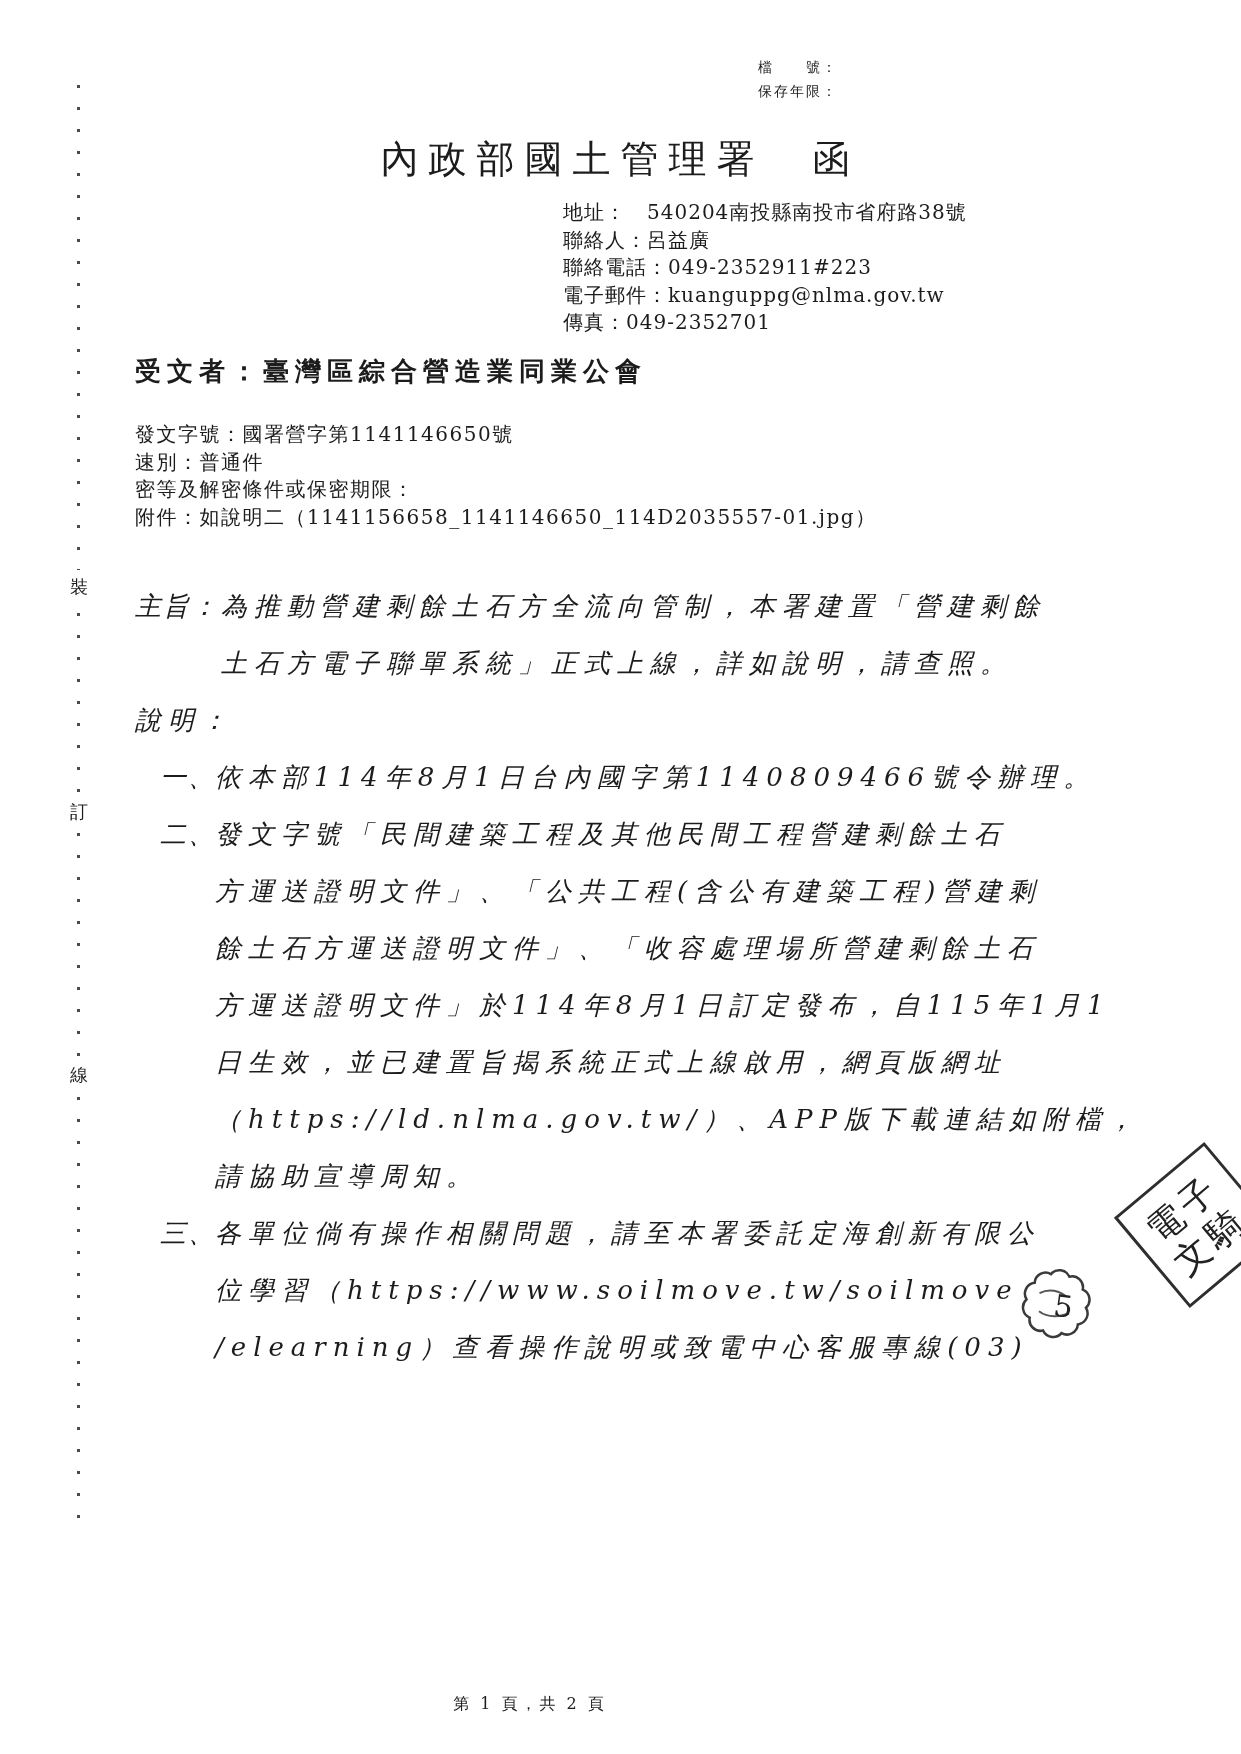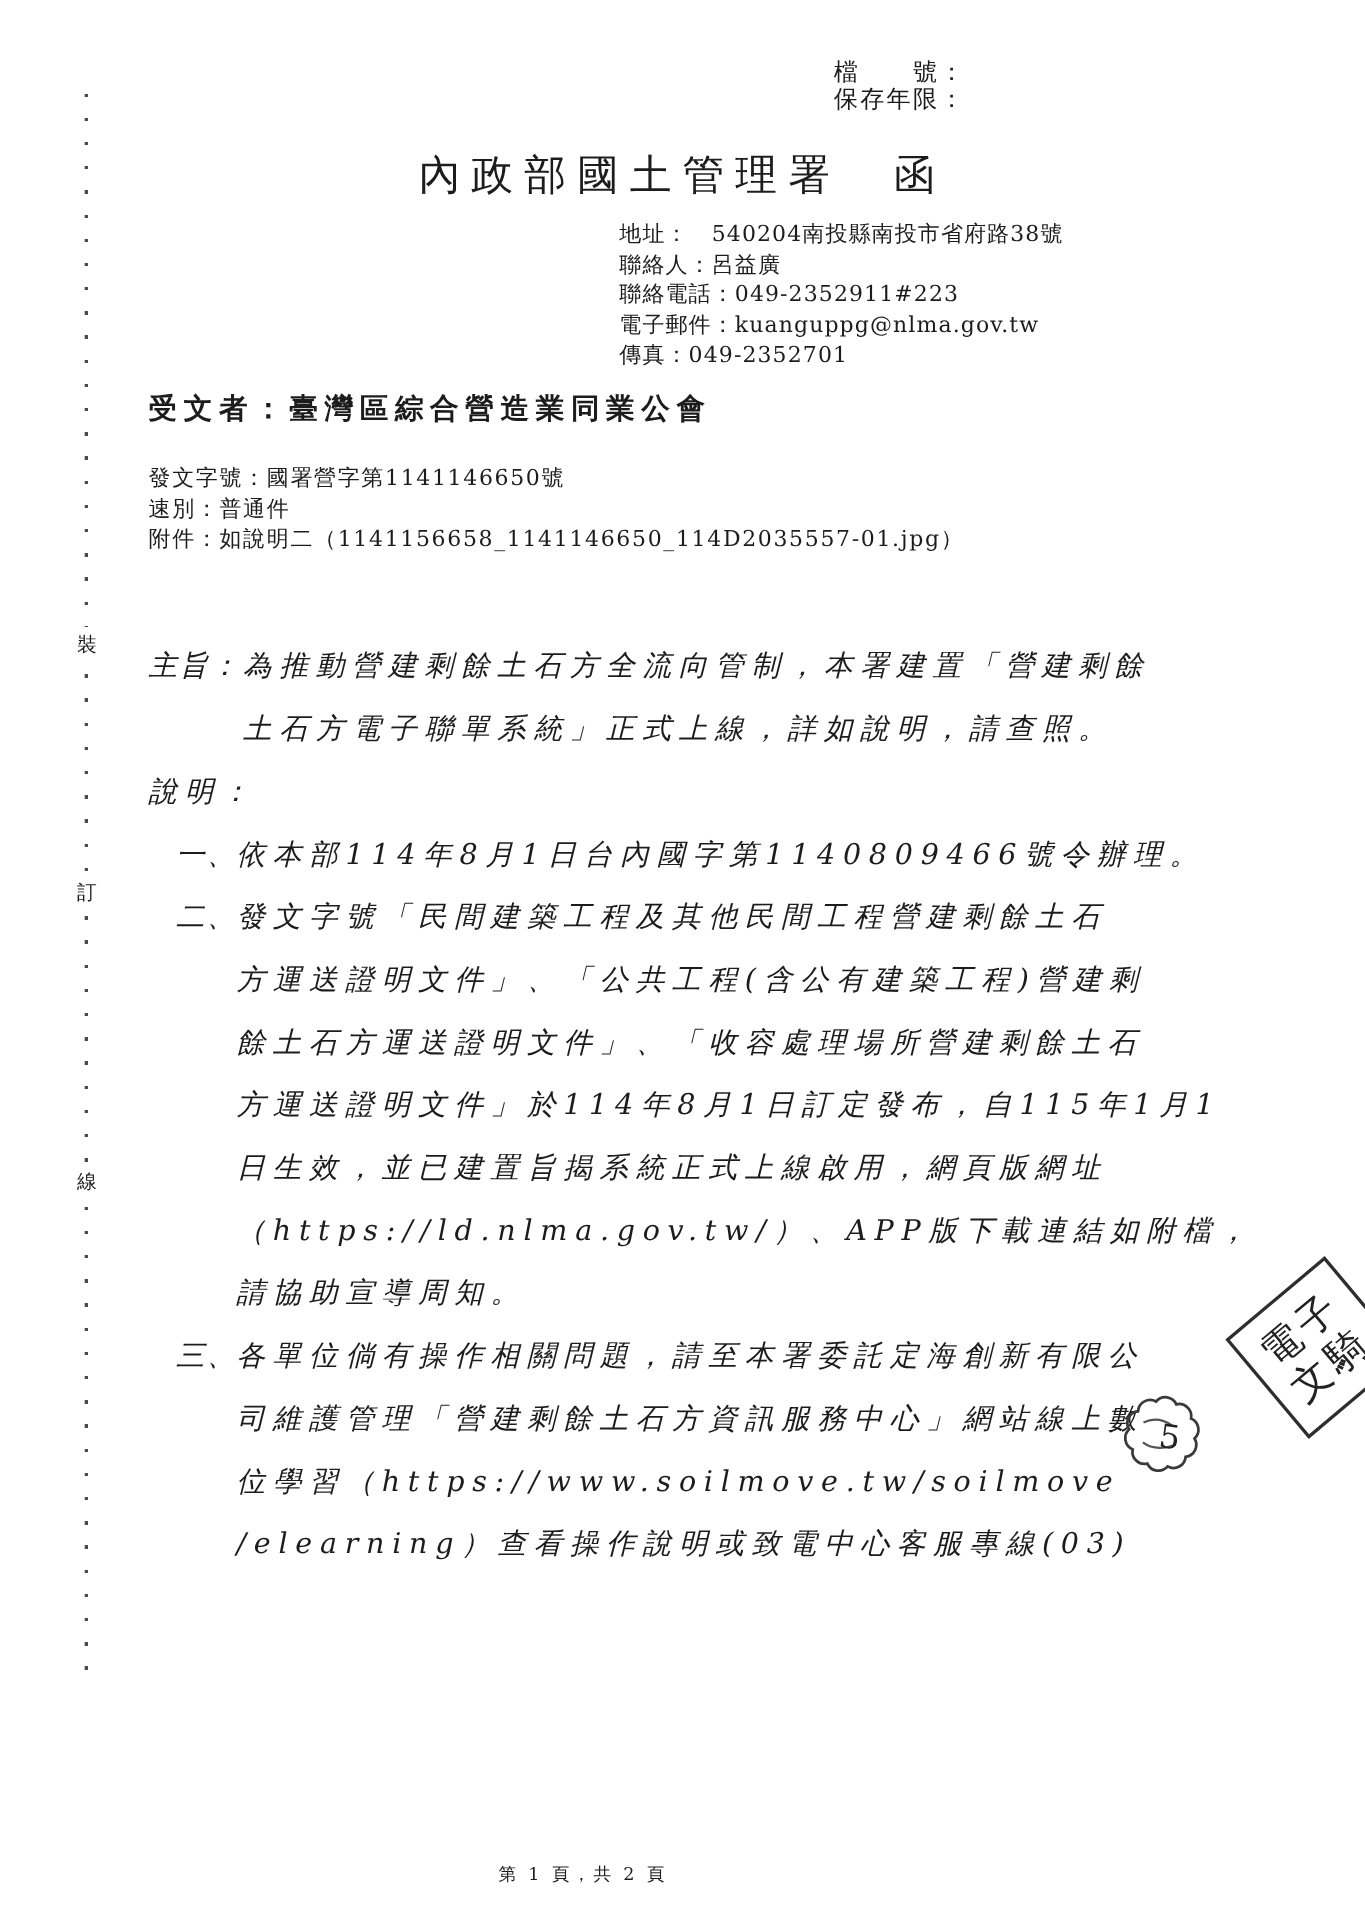--- a/index.html
+++ b/index.html
@@ -2,21 +2,21 @@
 <html><head>
 <meta charset="utf-8">
 <style>
   html,body { margin:0; padding:0; background:#e8e8e8; }
   .page {
     position:relative; width:1241px; height:1754px; margin:0 auto;
     background:#ffffff; overflow:hidden;
     font-family:"DejaVu Serif","Liberation Serif",serif;
     color:#1c1c1c;
   }
-  .file-block { position:absolute; left:758px; top:55px; font-size:22px; line-height:24px; letter-spacing:2px; }
+  .file-block { position:absolute; left:758px; top:55px; font-size:14px; line-height:24px; letter-spacing:2px; }
   .doc-title { position:absolute; left:0; top:134px; width:100%; margin:0; text-align:center;
     font-size:38px; font-weight:400; letter-spacing:10px; }
   .sender { position:absolute; left:563px; top:199px; font-size:20px; line-height:27.5px; letter-spacing:1px; }
   .recipient { position:absolute; left:135px; top:354px; font-size:26px; letter-spacing:6px; white-space:nowrap;font-weight:bold; }
   .meta { position:absolute; left:135px; top:421px; font-size:20px; line-height:27.5px; letter-spacing:1.5px; white-space:nowrap; }
   .body { position:absolute; left:135px; top:578px; width:1060px; font-size:26px;font-style:italic; }
   .b-line { height:57px; line-height:57px; letter-spacing:7px; white-space:nowrap; }
   .subject-label { display:inline-block; width:86px; letter-spacing:2px; }
   .cont-86 { padding-left:86px; }
   .item-no { display:inline-block; width:55px; margin-left:25px; letter-spacing:2px; }
@@ -53,20 +53,21 @@
     <div>聯絡電話：049-2352911#223</div>
     <div>電子郵件：kuanguppg@nlma.gov.tw</div>
     <div>傳真：049-2352701</div>
   </div>
 
   <div class="recipient">受文者：臺灣區綜合營造業同業公會</div>
 
   <div class="meta">
     <div>發文字號：國署營字第1141146650號</div>
     <div>速別：普通件</div>
+    <div>密等及解密條件或保密期限：</div>
     <div>附件：如說明二（1141156658_1141146650_114D2035557-01.jpg）</div>
   </div>
 
   <div class="body">
     <div class="b-line">
       <span class="subject-label">主旨：</span><span>為推動營建剩餘土石方全流向管制，本署建置「營建剩餘</span>
     </div>
     <div class="b-line cont-86">土石方電子聯單系統」正式上線，詳如說明，請查照。</div>
 
     <div class="b-line">說明：</div>
@@ -81,21 +82,20 @@
     <div class="b-line cont-80">方運送證明文件」、「公共工程(含公有建築工程)營建剩</div>
     <div class="b-line cont-80">餘土石方運送證明文件」、「收容處理場所營建剩餘土石</div>
     <div class="b-line cont-80">方運送證明文件」於114年8月1日訂定發布，自115年1月1</div>
     <div class="b-line cont-80">日生效，並已建置旨揭系統正式上線啟用，網頁版網址</div>
     <div class="b-line cont-80">（https://ld.nlma.gov.tw/）、APP版下載連結如附檔，</div>
     <div class="b-line cont-80">請協助宣導周知。</div>
 
     <div class="b-line">
       <span class="item-no">三、</span><span>各單位倘有操作相關問題，請至本署委託定海創新有限公</span>
     </div>
-    <div class="b-line cont-80">司維護管理「營建剩餘土石方資訊服務中心」網站線上數</div>
     <div class="b-line cont-80">位學習（https://www.soilmove.tw/soilmove</div>
     <div class="b-line cont-80">/elearning）查看操作說明或致電中心客服專線(03)</div>
   </div>
 
   <div class="margin-dots"></div>
   <div class="margin-char mc-zhuang">裝</div>
   <div class="margin-char mc-ding">訂</div>
   <div class="margin-char mc-xian">線</div>
 
   <div class="stamp-exchange">

